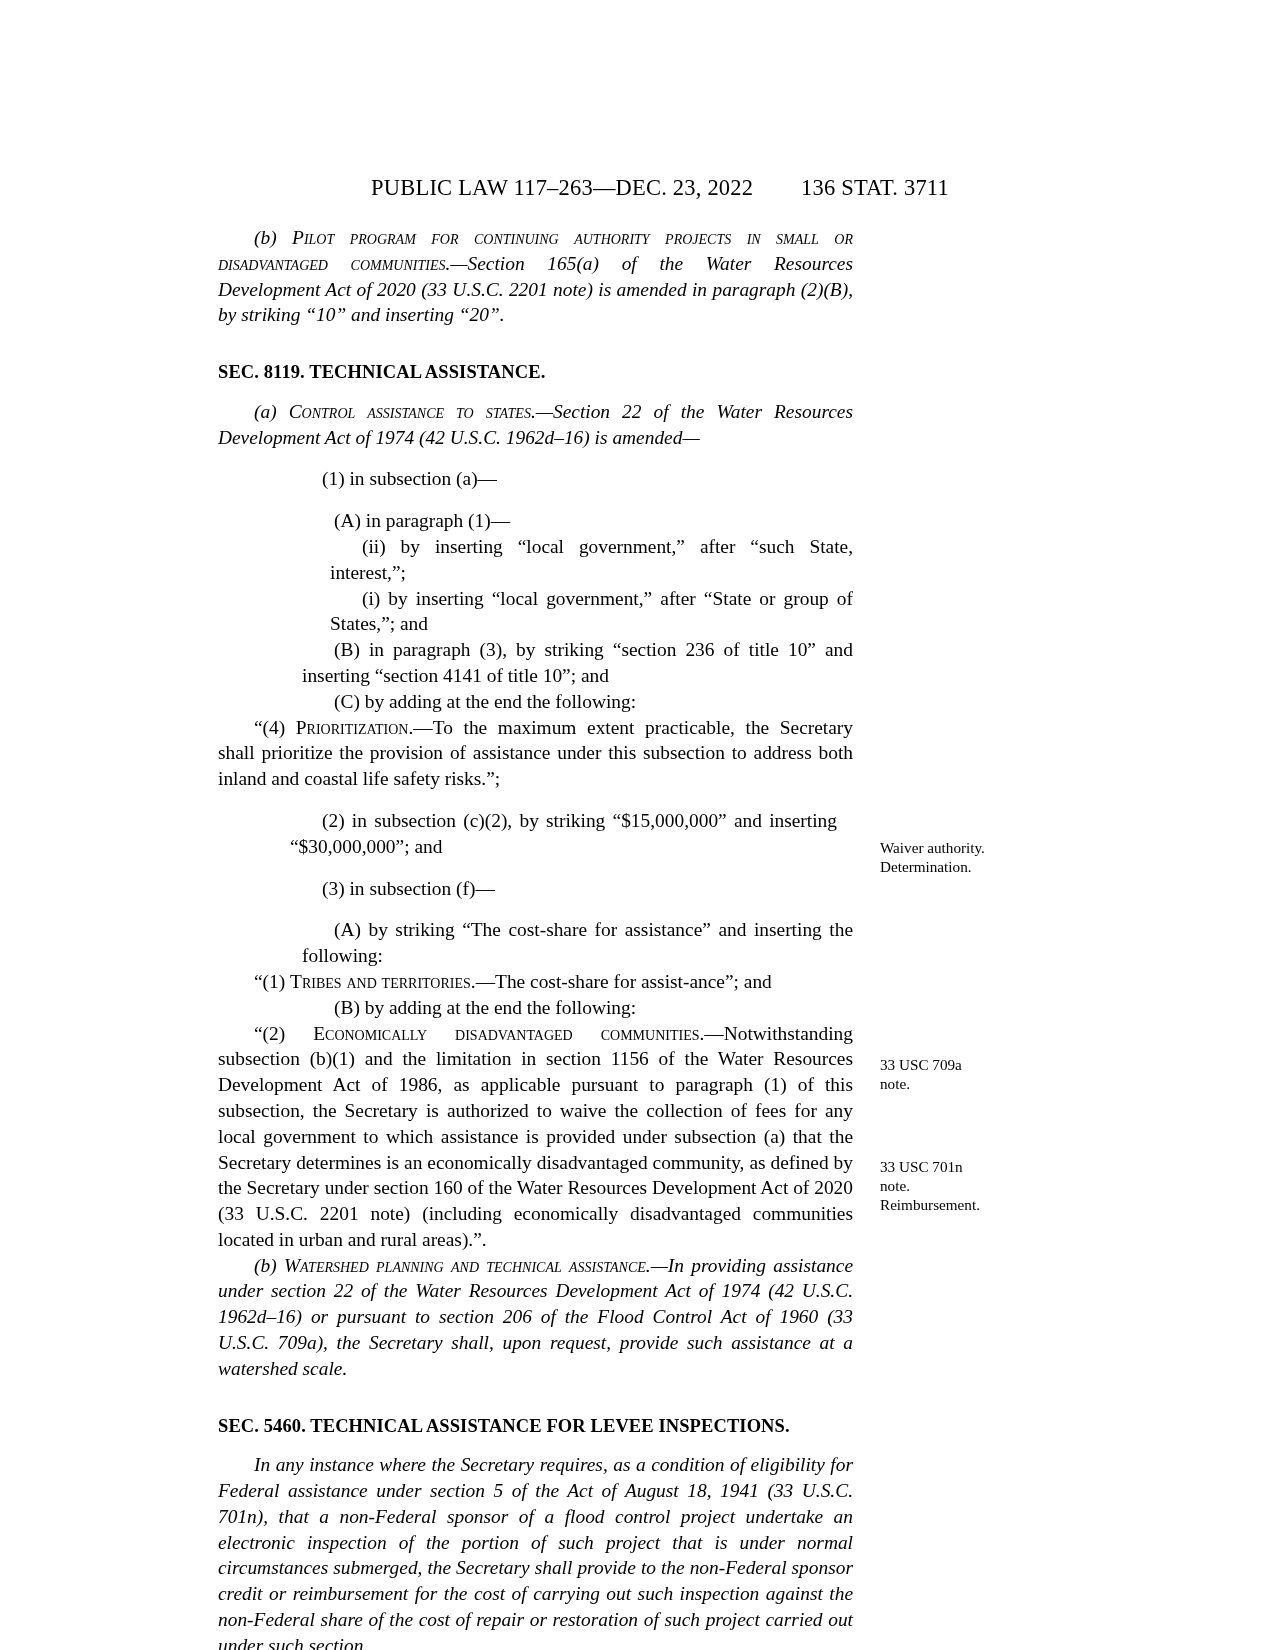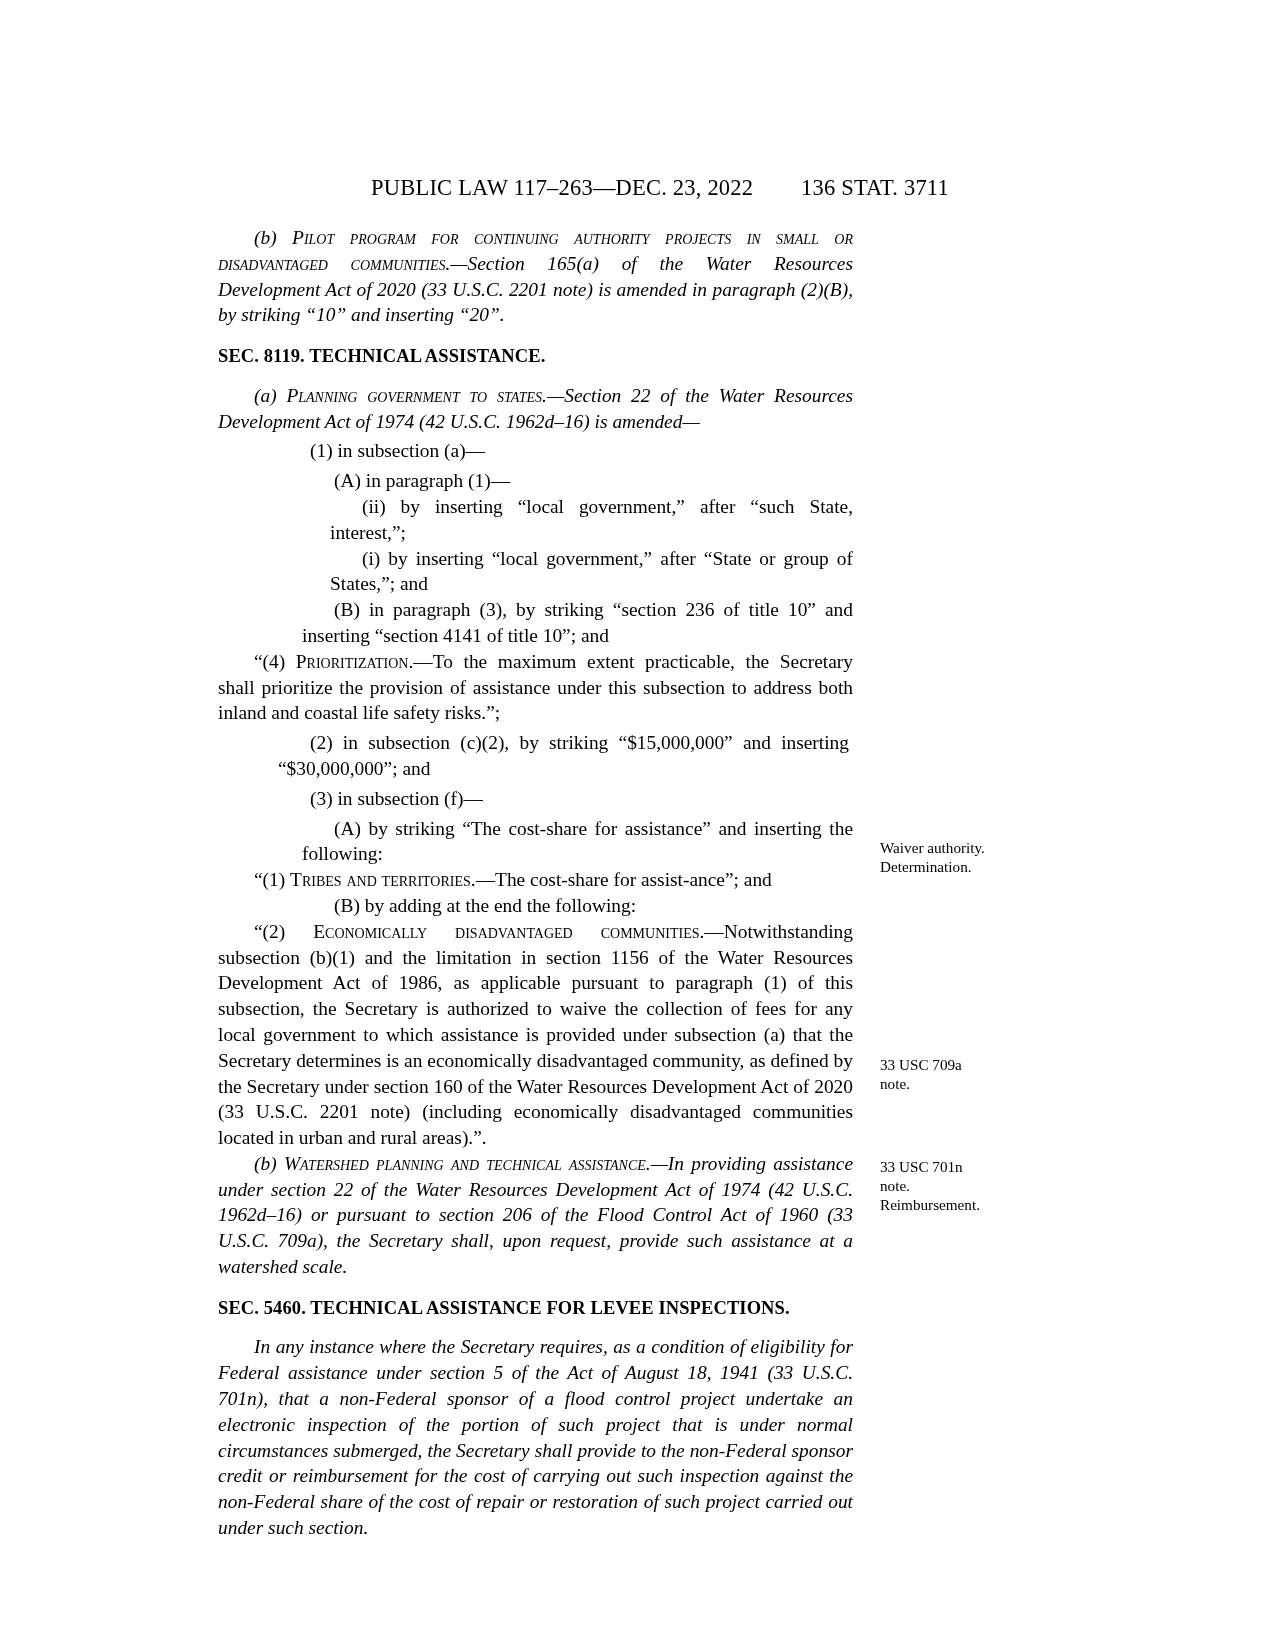--- a/index.html
+++ b/index.html
@@ -49,21 +49,21 @@
     line-height: 1.33;
     text-align: justify;
     text-justify: inter-word;
   }
   p.para {
     margin: 0 0 0 0;
     text-indent: 36px;
     font-style: italic;
   }
   p.ind1 {
-    margin: 4px;
+    margin: 16px;
     padding-left: 56px;
     text-indent: 32px;
   }
   p.ind2 {
     margin: 0;
     padding-left: 84px;
     text-indent: 32px;
   }
   p.ind3 {
     margin: 0;
@@ -71,21 +71,21 @@
     text-indent: 32px;
   }
   p.hang-quote {
     margin: 0;
     text-indent: 36px;
   }
   h2.section-head {
     font-family: "Liberation Serif", serif;
     font-size: 18.5px;
     font-weight: bold;
-    margin: 16px 0 14px 0;
+    margin: 32px 0 14px 0;
     text-indent: 0;
     text-align: left;
     letter-spacing: 0.1px;
   }
   .margin-notes {
     position: absolute;
     left: 868px;
     width: 270px;
     font-size: 15.2px;
     line-height: 1.26;
@@ -110,32 +110,33 @@
     <span class="running-title">PUBLIC LAW 117–263—DEC. 23, 2022</span>
     <span class="stat">136 STAT. 3711</span>
   </div>
 
   <div class="content">
 
     <p class="para">(b) <span class="smallcaps">Pilot program for continuing authority projects in small or disadvantaged communities.</span>—Section 165(a) of the Water Resources Development Act of 2020 (33 U.S.C. 2201 note) is amended in paragraph (2)(B), by striking “10” and inserting “20”.</p>
 
     <h2 class="section-head">SEC. 8119. TECHNICAL ASSISTANCE.</h2>
 
-    <p class="para">(a) <span class="smallcaps">Planning government to states.</span>—Section 22 of the Water Resources Development Act of 1974 (42 U.S.C. 1962d–16) is amended—</p>
+    <p class="para">(a) <span class="smallcaps">Control assistance to states.</span>—Section 22 of the Water Resources Development Act of 1974 (42 U.S.C. 1962d–16) is amended—</p>
 
     <p class="ind1">(1) in subsection (a)—</p>
 
     <p class="ind2">(A) in paragraph (1)—</p>
 
     <p class="ind3">(ii) by inserting “local government,” after “such State, interest,”;</p>
 
     <p class="ind3">(i) by inserting “local government,” after “State or group of States,”; and</p>
 
     <p class="ind2">(B) in paragraph (3), by striking “section 236 of title 10” and inserting “section 4141 of title 10”; and</p>
 
+    <p class="ind2">(C) by adding at the end the following:</p>
 
     <p class="hang-quote">“(4) <span class="smallcaps">Prioritization.</span>—To the maximum extent practicable, the Secretary shall prioritize the provision of assistance under this subsection to address both inland and coastal life safety risks.”;</p>
 
     <p class="ind1">(2) in subsection (c)(2), by striking “$15,000,000” and inserting “$30,000,000”; and</p>
 
     <p class="ind1">(3) in subsection (f)—</p>
 
     <p class="ind2">(A) by striking “The cost-share for assistance” and inserting the following:</p>
 
     <p class="hang-quote">“(1) <span class="smallcaps">Tribes and territories.</span>—The cost-share for assist-ance”; and</p>

